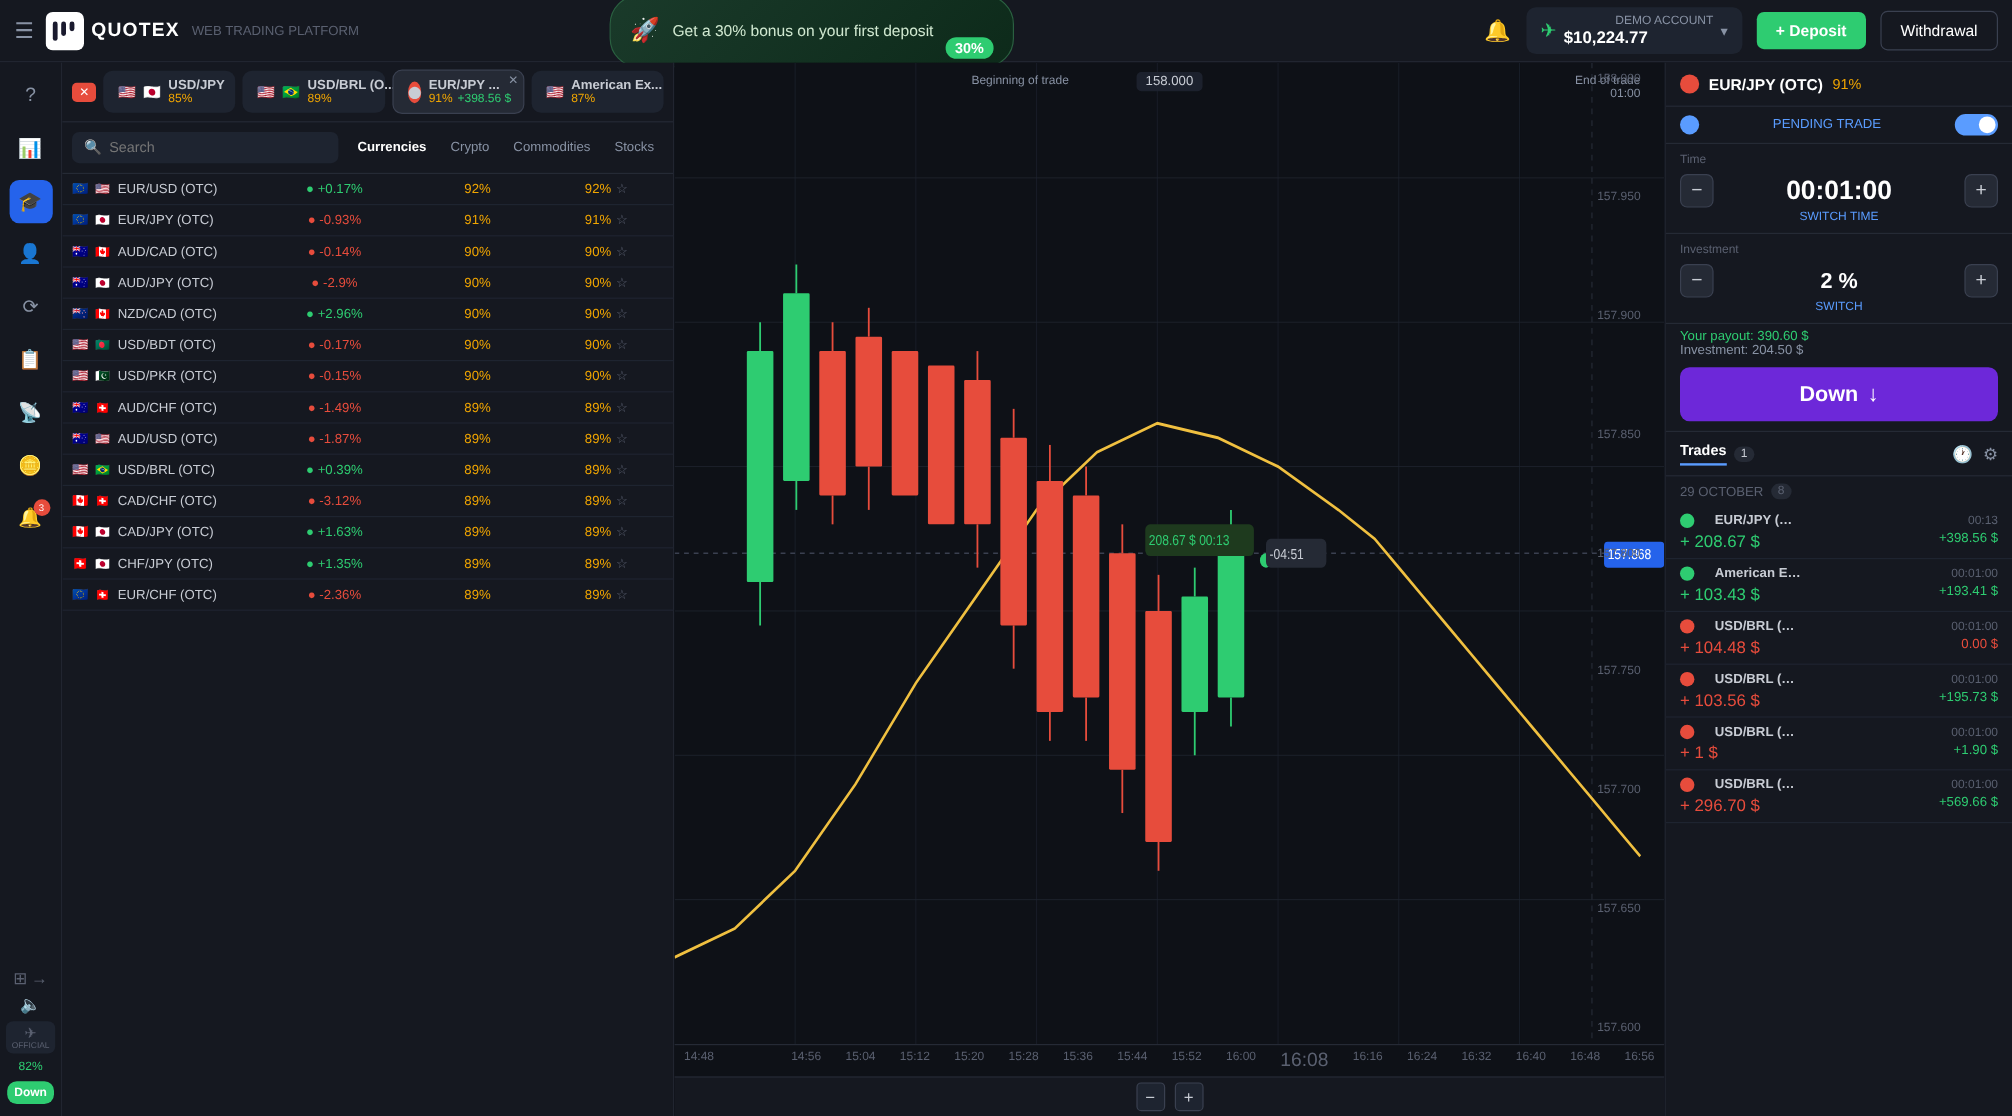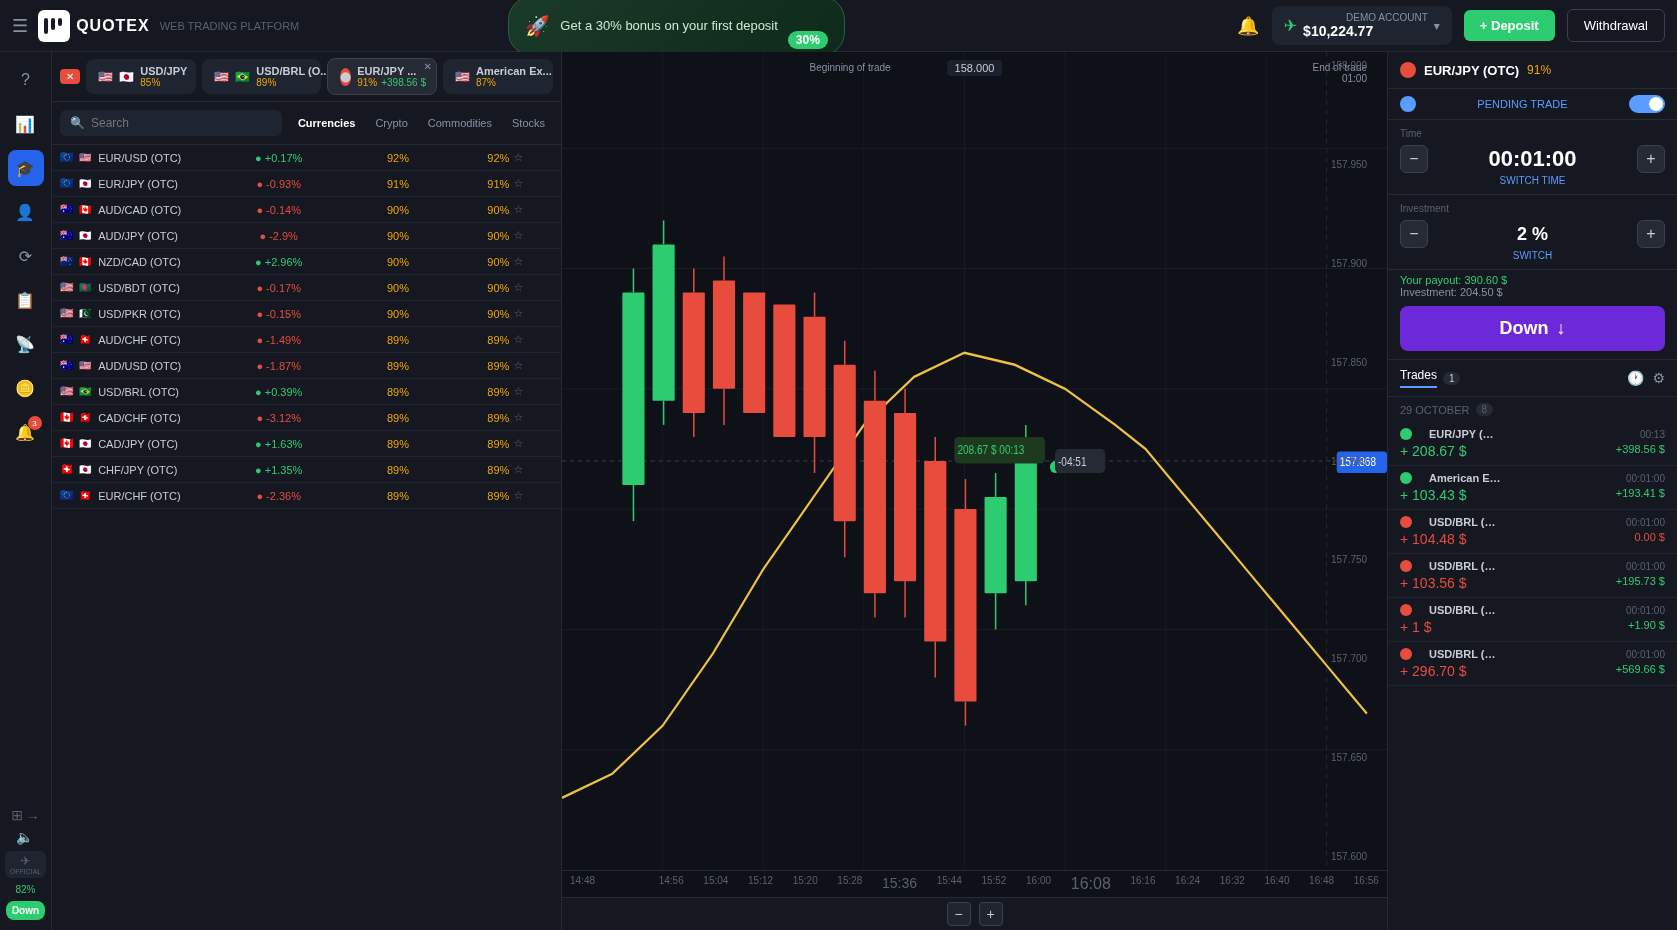--- a/index.html
+++ b/index.html
@@ -98,21 +98,21 @@
     .invest-display { font-size: 18px; font-weight: bold; color: #fff; flex: 1; text-align: center; }
     .switch-link { font-size: 10px; color: #5a9cff; text-align: center; padding-top: 2px; cursor: pointer; }
     .up-btn { background: #2ecc71; color: #fff; border: none; border-radius: 8px; padding: 12px; font-size: 18px; font-weight: bold; cursor: pointer; display: flex; align-items: center; justify-content: center; gap: 8px; margin: 8px 12px; }
     .payout-info { padding: 4px 12px 4px; font-size: 11px; color: #8892a4; }
     .payout-amount { color: #2ecc71; }
     .down-btn { background: #6d28d9; color: #fff; border: none; border-radius: 8px; padding: 12px; font-size: 18px; font-weight: bold; cursor: pointer; display: flex; align-items: center; justify-content: center; gap: 8px; margin: 4px 12px 8px; }
 
     
     .trades-panel { border-top: 1px solid #252a35; }
     .trades-header { display: flex; align-items: center; gap: 6px; padding: 8px 12px; border-bottom: 1px solid #252a35; }
-    .trades-tab { font-size: 12px; color: #fff; font-weight: normal; padding-bottom: 4px; border-bottom: 2px solid #5a9cff; cursor: pointer; }
+    .trades-tab { font-size: 12px; color: #fff; font-weight: bold; padding-bottom: 4px; border-bottom: 2px solid #5a9cff; cursor: pointer; }
     .trades-count { background: #252a35; border-radius: 10px; padding: 1px 6px; font-size: 10px; color: #c8ccd4; }
     .trades-actions { margin-left: auto; display: flex; gap: 8px; color: #8892a4; font-size: 14px; cursor: pointer; }
     .date-divider { padding: 6px 12px; font-size: 11px; color: #5a6070; display: flex; align-items: center; gap: 6px; }
     .date-badge { background: #252a35; border-radius: 10px; padding: 1px 6px; font-size: 10px; }
     .trade-item { padding: 6px 12px; border-bottom: 1px solid #1e2430; }
     .trade-item-header { display: flex; align-items: center; gap: 17px; margin-bottom: 3px; }
     .trade-asset { font-size: 11px; color: #c8ccd4; font-weight: bold; flex: 1; }
     .trade-time { font-size: 10px; color: #5a6070; }
     .trade-values { display: flex; justify-content: space-between; }
     .trade-invest { font-size: 14px; color: #e74c3c; }
@@ -566,21 +566,21 @@
       </div>
     </div>
 
     <div class="time-bar" id="time-bar">
         <span style="color: rgb(90, 96, 112); font-size: 10px;">14:48</span>
         <span style="color: rgb(90, 96, 112); font-size: 10px; margin-left: 44px;">14:56</span>
         <span style="color: rgb(90, 96, 112); font-size: 10px;">15:04</span>
         <span style="color: rgb(90, 96, 112); font-size: 10px;">15:12</span>
         <span style="color: rgb(90, 96, 112); font-size: 10px;">15:20</span>
         <span style="color: rgb(90, 96, 112); font-size: 10px;">15:28</span>
-        <span style="color: rgb(90, 96, 112); font-size: 14px;">15:36</span>
+        <span style="color: rgb(90, 96, 112); font-size: 10px;">15:36</span>
         <span style="color: rgb(90, 96, 112); font-size: 10px;">15:44</span>
         <span style="color: rgb(90, 96, 112); font-size: 10px;">15:52</span>
         <span style="color: rgb(90, 96, 112); font-size: 10px;">16:00</span>
         <span style="color: rgb(90, 96, 112); font-size: 16px;">16:08</span>
         <span style="color: rgb(90, 96, 112); font-size: 10px;">16:16</span>
         <span style="color: rgb(90, 96, 112); font-size: 10px;">16:24</span>
         <span style="color: rgb(90, 96, 112); font-size: 10px;">16:32</span>
         <span style="color: rgb(90, 96, 112); font-size: 10px;">16:40</span>
         <span style="color: rgb(90, 96, 112); font-size: 10px;">16:48</span>
         <span style="color: rgb(90, 96, 112); font-size: 10px;">16:56</span>

